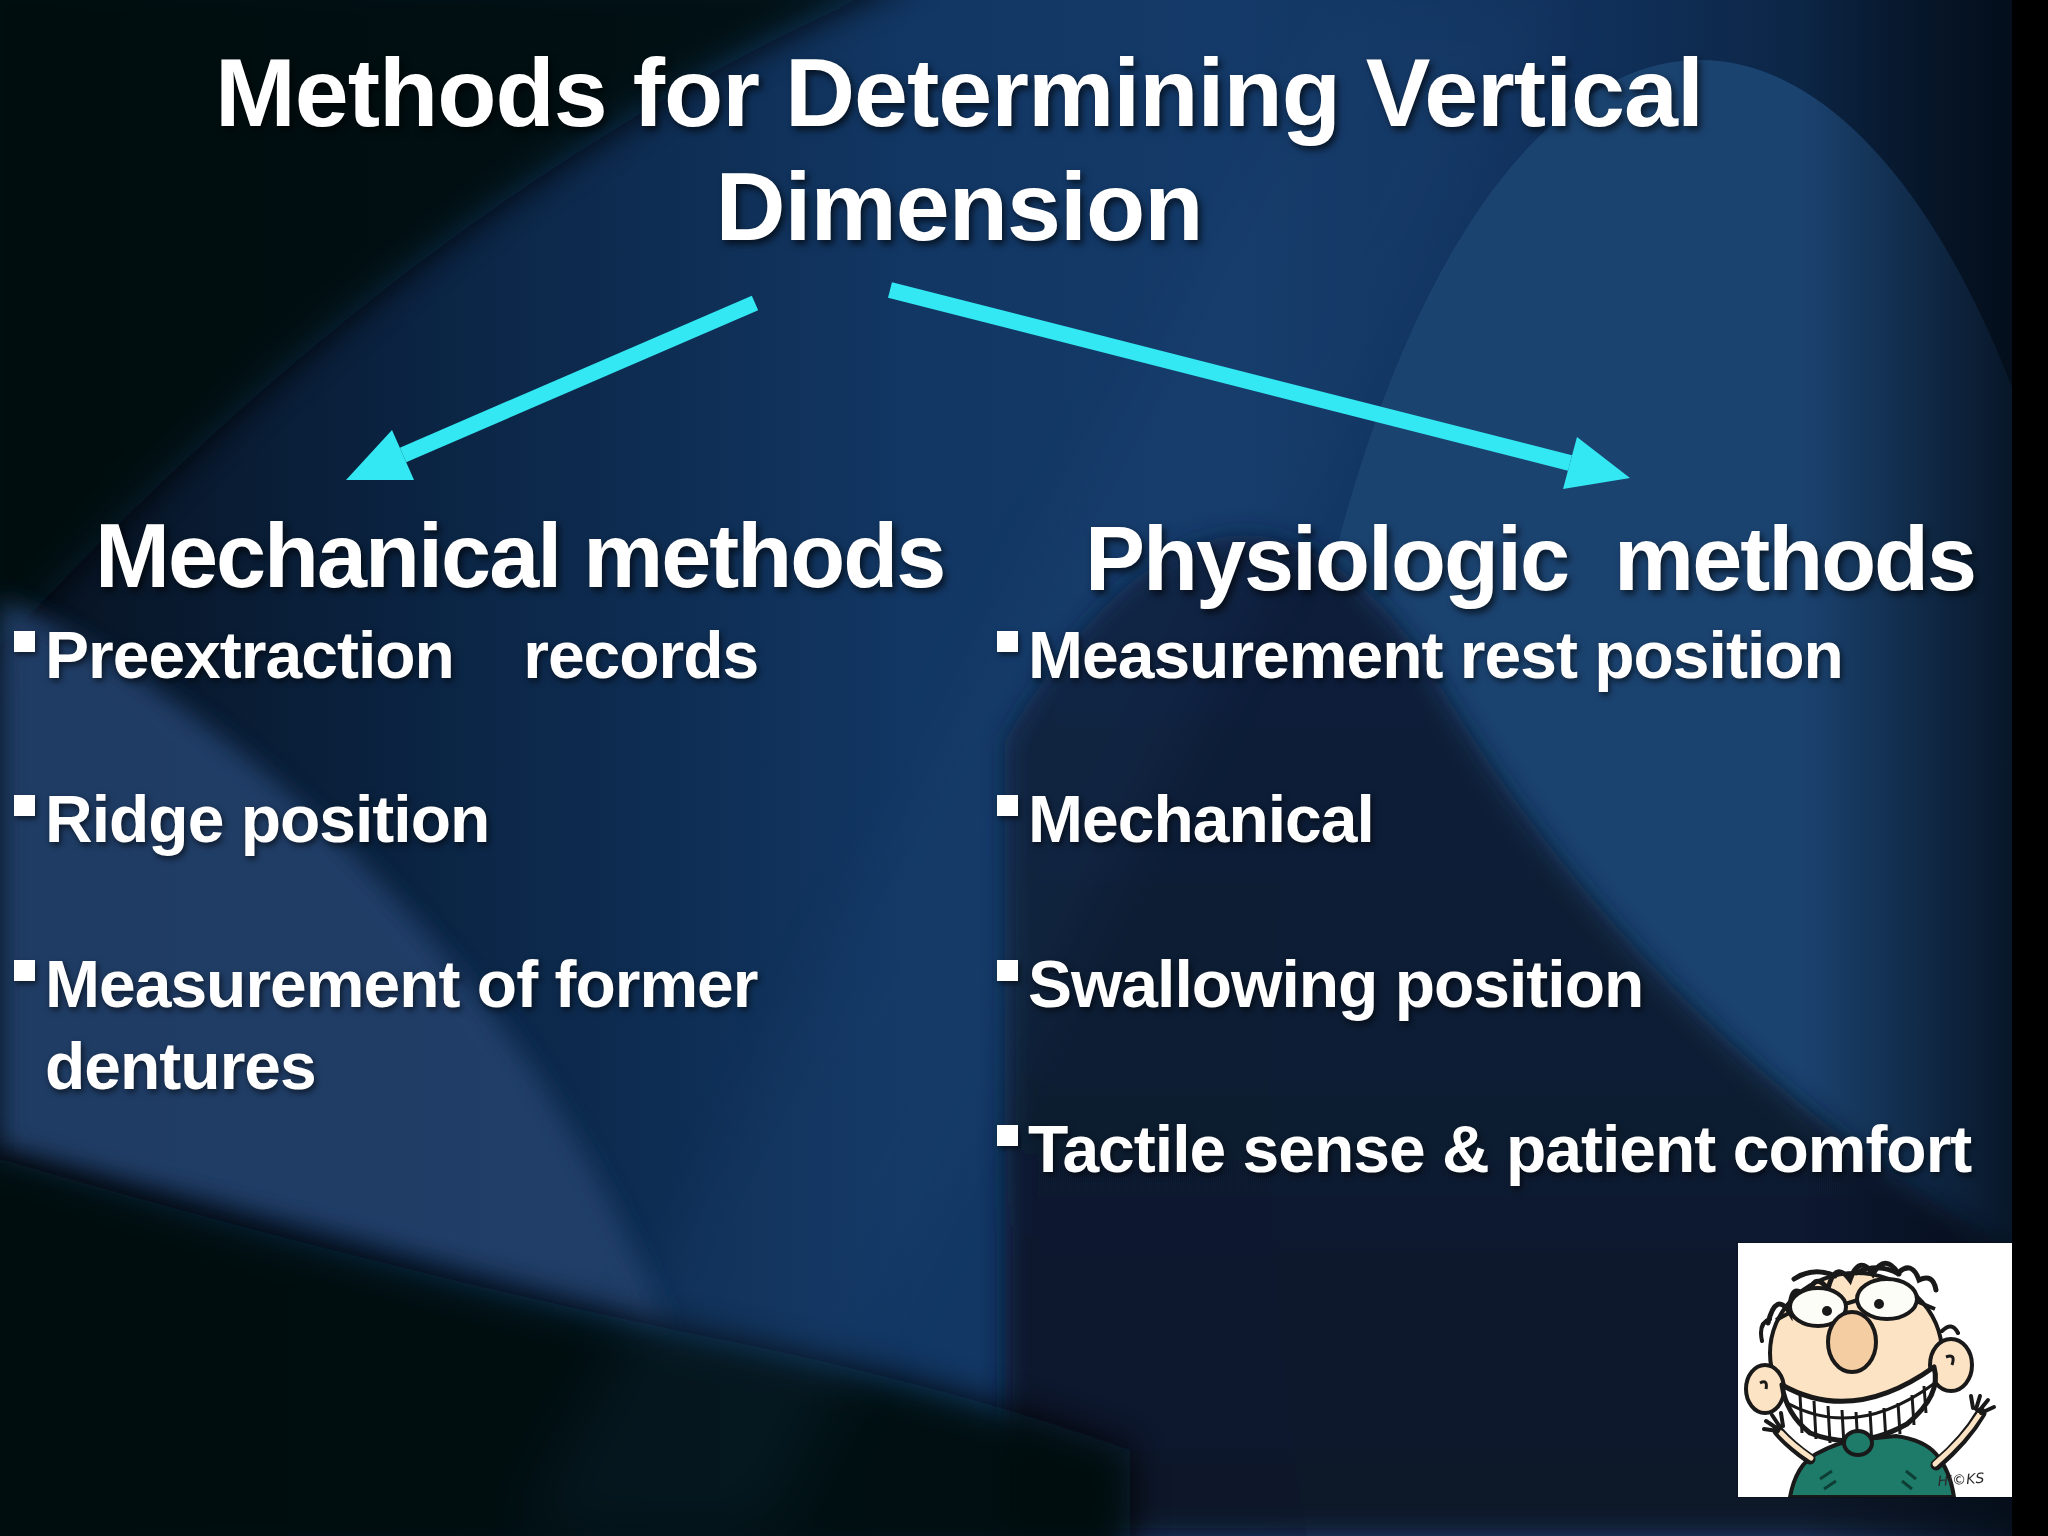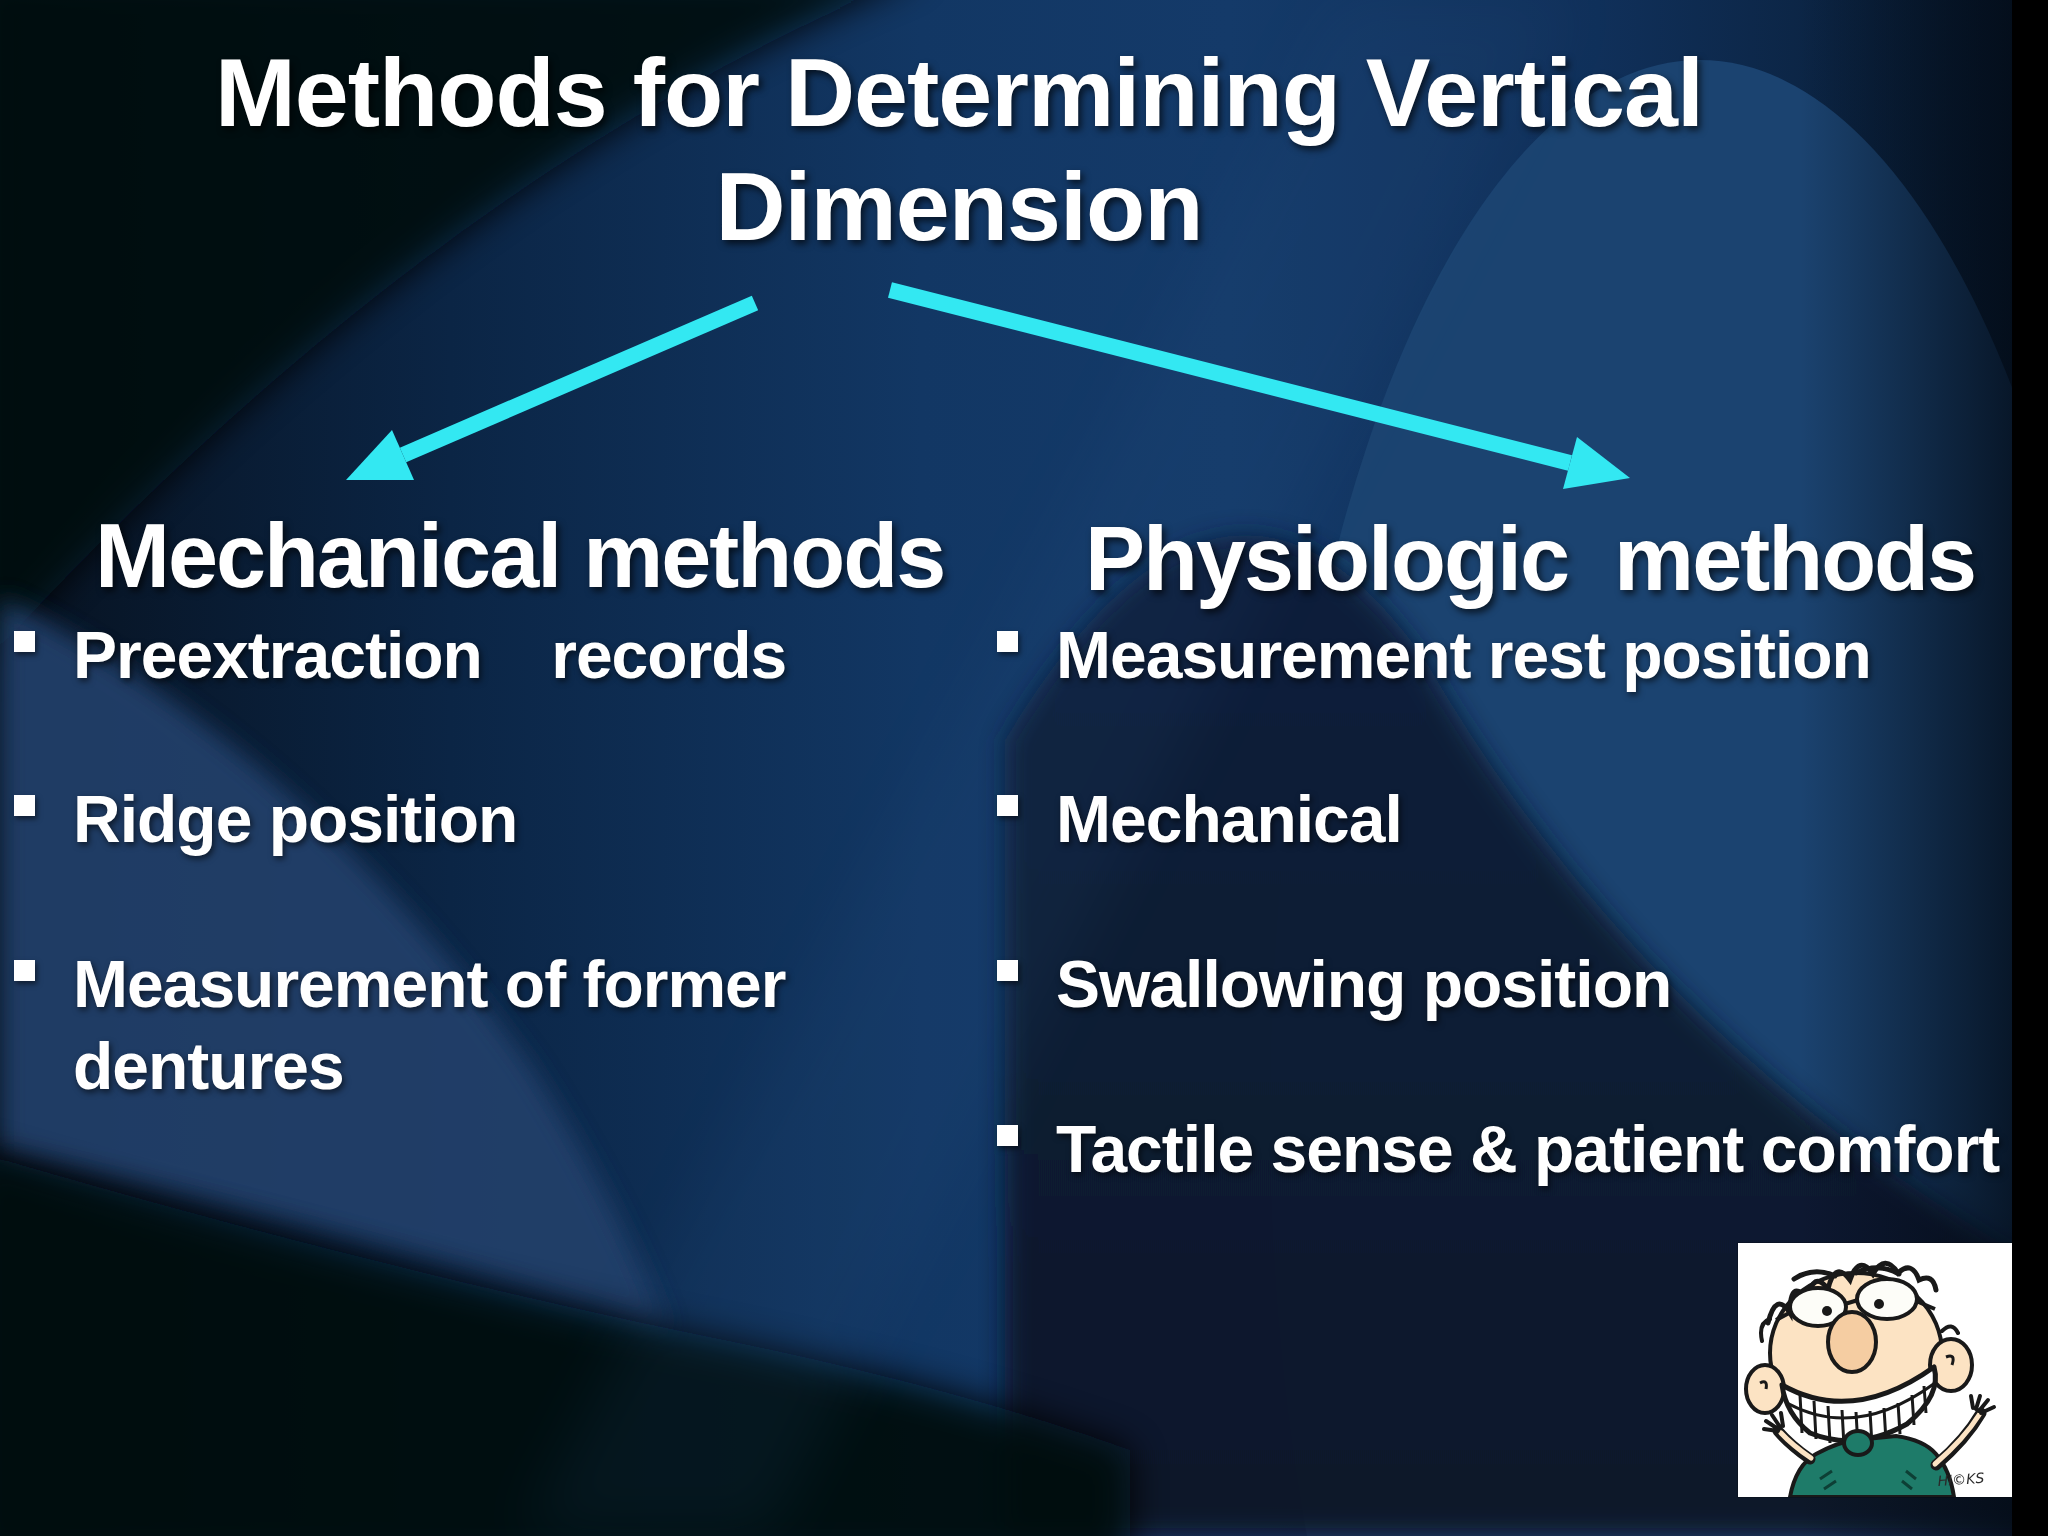--- a/index.html
+++ b/index.html
@@ -14,21 +14,21 @@
     font-size:97px;line-height:1.18;font-weight:bold;letter-spacing:-1px;
     text-shadow:3px 4px 7px rgba(0,0,0,.65);
   }
   .heading{
     font-size:90px;font-weight:bold;letter-spacing:-2px;white-space:nowrap;
     text-shadow:3px 4px 7px rgba(0,0,0,.65);
     text-align:center;
   }
   .heading.left{left:95px;top:505px;}
   .heading.right{left:1085px;top:508px;}
-  .bullet-row{display:flex;align-items:flex-start;text-shadow:2px 3px 6px rgba(0,0,0,.6);gap:28px;}
+  .bullet-row{display:flex;align-items:flex-start;text-shadow:2px 3px 6px rgba(0,0,0,.6);}
   .bullet-row .marker{
     flex:0 0 auto;width:21px;height:21px;background:#fff;margin-top:16px;margin-right:10px;
     box-shadow:2px 3px 5px rgba(0,0,0,.5);
   }
   .bullet-row .btext{font-size:66px;line-height:1.24;letter-spacing:-1px;font-weight:bold;}
   .col-left{left:14px;width:780px;}
   .col-right{left:997px;width:1060px;}
   .r1{top:615px;} .r2{top:779px;} .r3{top:944px;} .r4{top:1109px;}
   .arrows{position:absolute;inset:0;z-index:1;}
   .cartoon{

